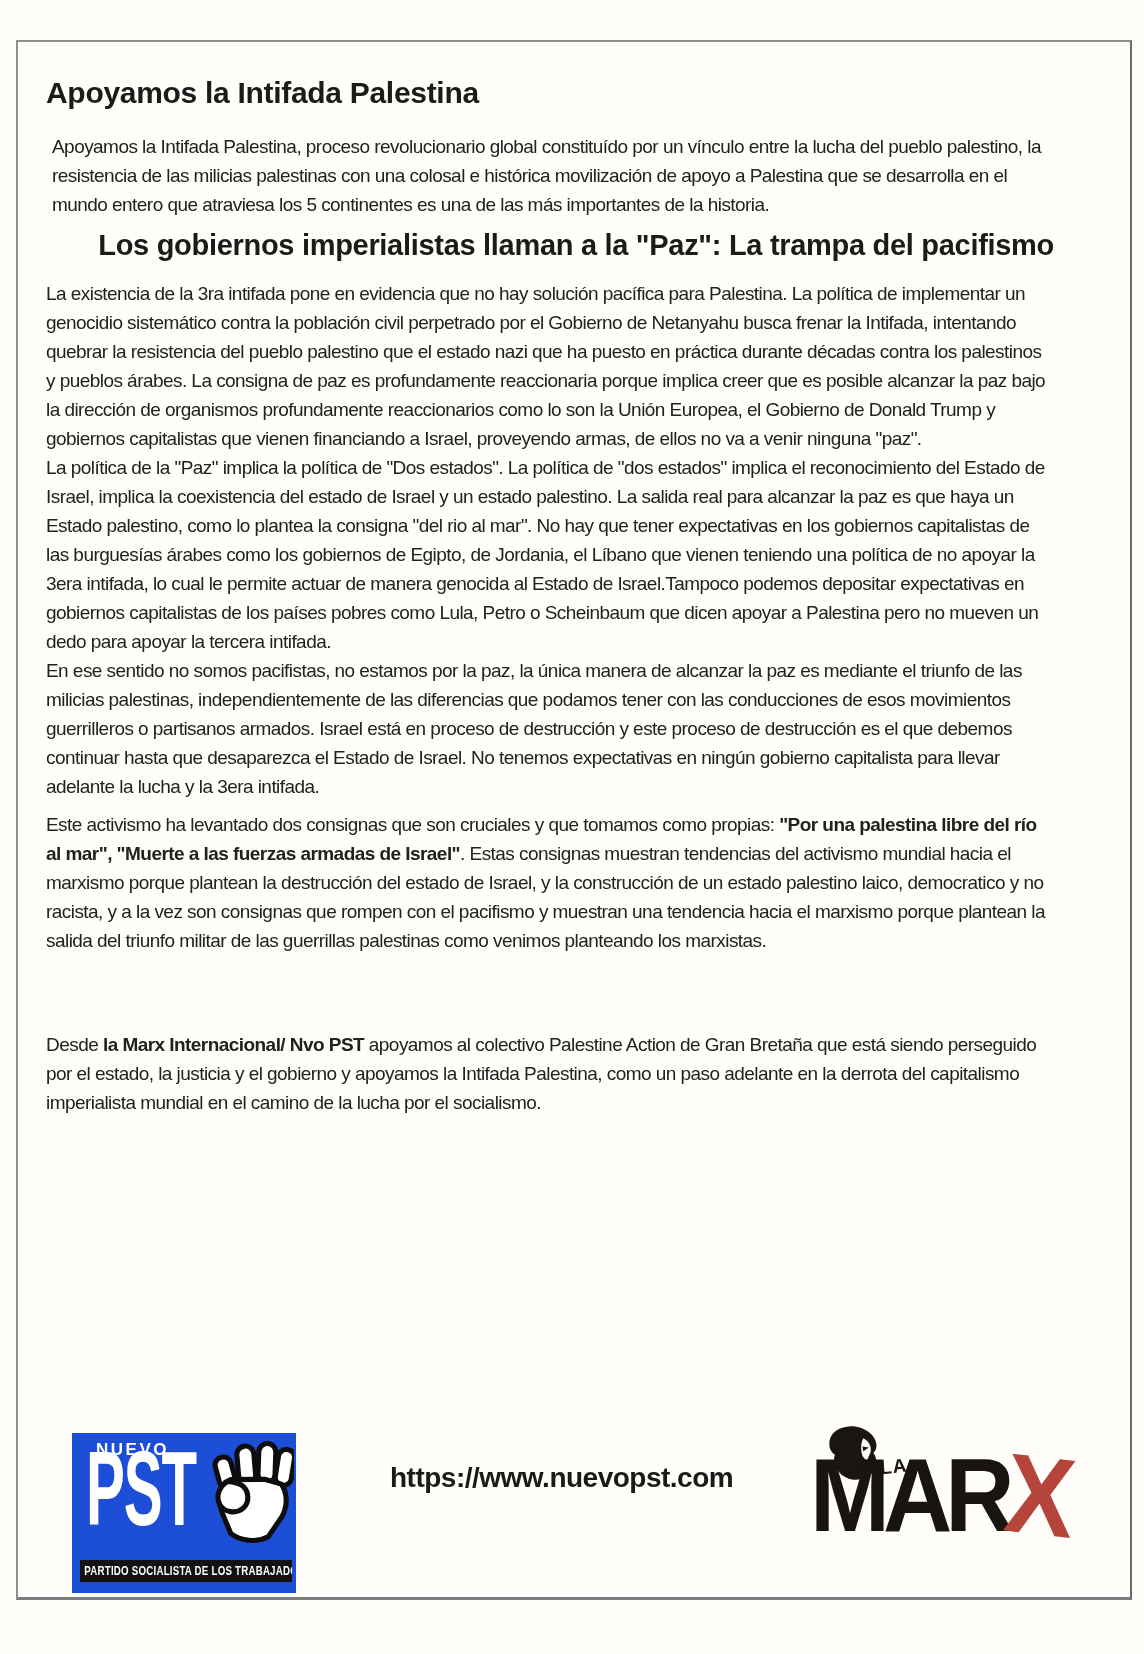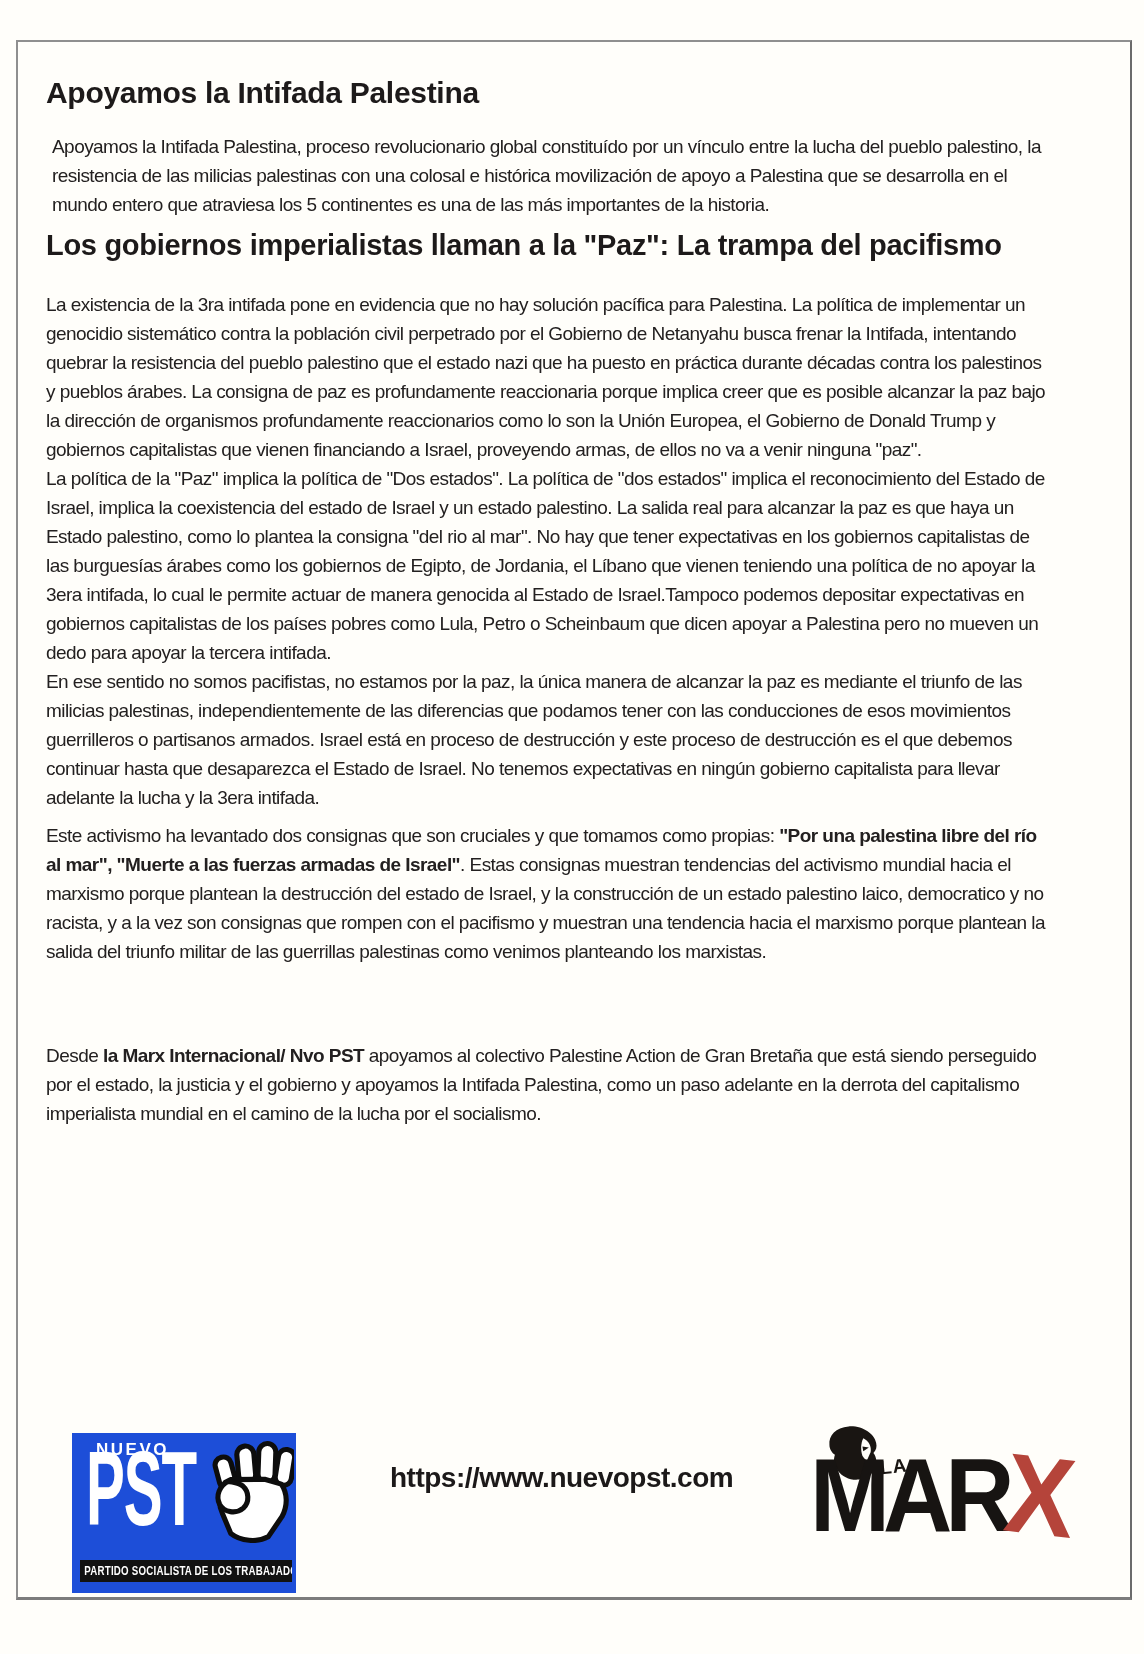--- a/index.html
+++ b/index.html
@@ -28,22 +28,22 @@
     color:#1d1a1a;
   }
   .para {
     margin:0;
     font-size:19px;
     line-height:29px;
     letter-spacing:-0.55px;
   }
   .intro { margin:0 0 10px 6px; }
   .section-heading {
-    margin:10px 0 28px 0;
-    text-align:left;
+    margin:10px 0 17px 0;
+    text-align:right;
     font-size:29px; font-weight:bold;
     letter-spacing:-0.3px;
     color:#1d1a1a;
   }
   .consignas { margin-top:9px; }
   .closing { margin-top:75px; }
   .para b { font-weight:bold; }
 
   
   .pst-logo {

